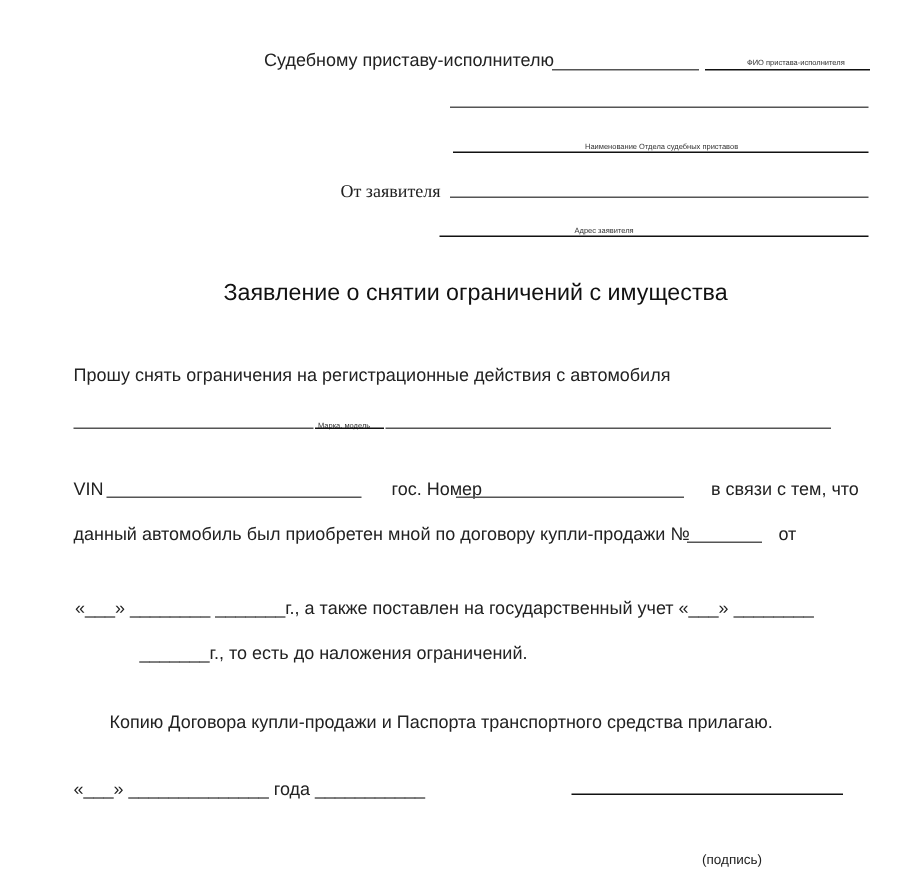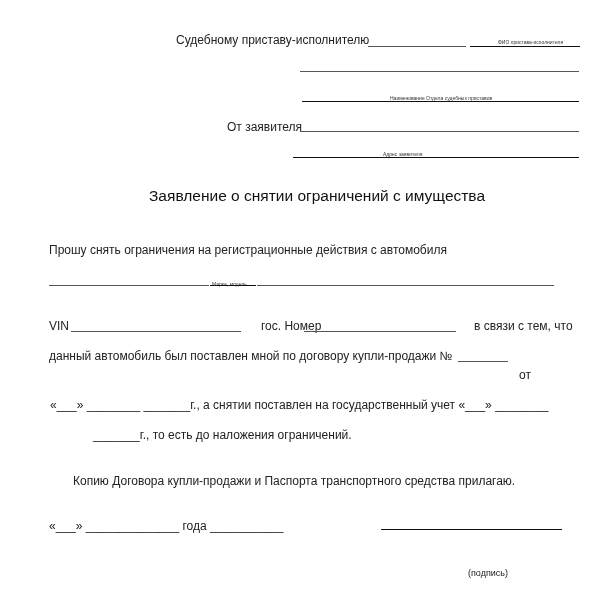--- a/index.html
+++ b/index.html
@@ -18,46 +18,46 @@
 <div class="abs t" style="left:176px; top:33px;">Судебному приставу-исполнителю</div>
 <div class="line" style="left:368px; top:46px; width:98px;"></div>
 <div class="line dark" style="left:470px; top:46px; width:110px;"></div>
 <div class="abs tiny" style="left:498px; top:39px;">ФИО пристава-исполнителя</div>
 
 <div class="line" style="left:300px; top:71px; width:279px;"></div>
 
 <div class="line dark" style="left:302px; top:101px; width:277px;"></div>
 <div class="abs tiny" style="left:390px; top:95px;">Наименование Отдела судебных приставов</div>
 
-<div class="abs t" style="left:227px; top:120px;">От заявителя</div>
+<div class="abs t" style="left:227px; top:120px;font-family:Liberation Serif, serif;">От заявителя</div>
 <div class="line" style="left:300px; top:131px; width:279px;"></div>
 
 <div class="line dark" style="left:293px; top:157px; width:286px;"></div>
 <div class="abs tiny" style="left:383px; top:151px;">Адрес заявителя</div>
 
 <div class="abs title" style="left:149px; top:187px;">Заявление о снятии ограничений с имущества</div>
 
 <div class="abs t" style="left:49px; top:243px;">Прошу снять ограничения на регистрационные действия с автомобиля</div>
 
 <div class="line" style="left:49px; top:285px; width:160px;"></div>
 <div class="abs tiny" style="left:212px; top:281px;">Марка, модель</div>
 <div class="line dark" style="left:210px; top:285px; width:46px;"></div>
 <div class="line" style="left:257px; top:285px; width:297px;"></div>
 
 <div class="abs t" style="left:49px; top:319px;">VIN</div>
 <div class="line" style="left:71px; top:331px; width:170px;"></div>
 <div class="abs t" style="left:245px; top:319px;padding-left:16px;">гос. Номер</div>
 <div class="line" style="left:304px; top:331px; width:152px;"></div>
 <div class="abs t" style="left:460px; top:319px;margin-left:14px;">в связи с тем, что</div>
 
-<div class="abs t" style="left:49px; top:349px;">данный автомобиль был поставлен мной по договору купли-продажи №</div>
+<div class="abs t" style="left:49px; top:349px;">данный автомобиль был приобретен мной по договору купли-продажи №</div>
 <div class="line" style="left:458px; top:361px; width:50px;"></div>
-<div class="abs t" style="left:503px; top:349px;margin-top:19px;"><span style="padding-left:16px">от</span></div>
+<div class="abs t" style="left:503px; top:349px;"><span style="padding-left:16px">от</span></div>
 
-<div class="abs t" style="left:50px; top:398px;">«___» ________  _______г., а снятии поставлен на государственный учет «___» ________</div>
+<div class="abs t" style="left:50px; top:398px;">«___» ________  _______г., а также поставлен на государственный учет «___» ________</div>
 
 <div class="abs t" style="left:49px; top:428px;margin-left:44px;">_______г., то есть до наложения ограничений.</div>
 
 <div class="abs t" style="left:49px; top:474px;margin-left:24px;">Копию Договора купли-продажи и Паспорта транспортного средства прилагаю.</div>
 
 <div class="abs t" style="left:49px; top:519px;">«___» ______________ года ___________</div>
 <div class="line dark" style="left:381px; top:529px; width:181px;"></div>
 <div class="abs t" style="left:468px; top:568px; font-size:9px; line-height:11px;">(подпись)</div>
 
 </body></html>

